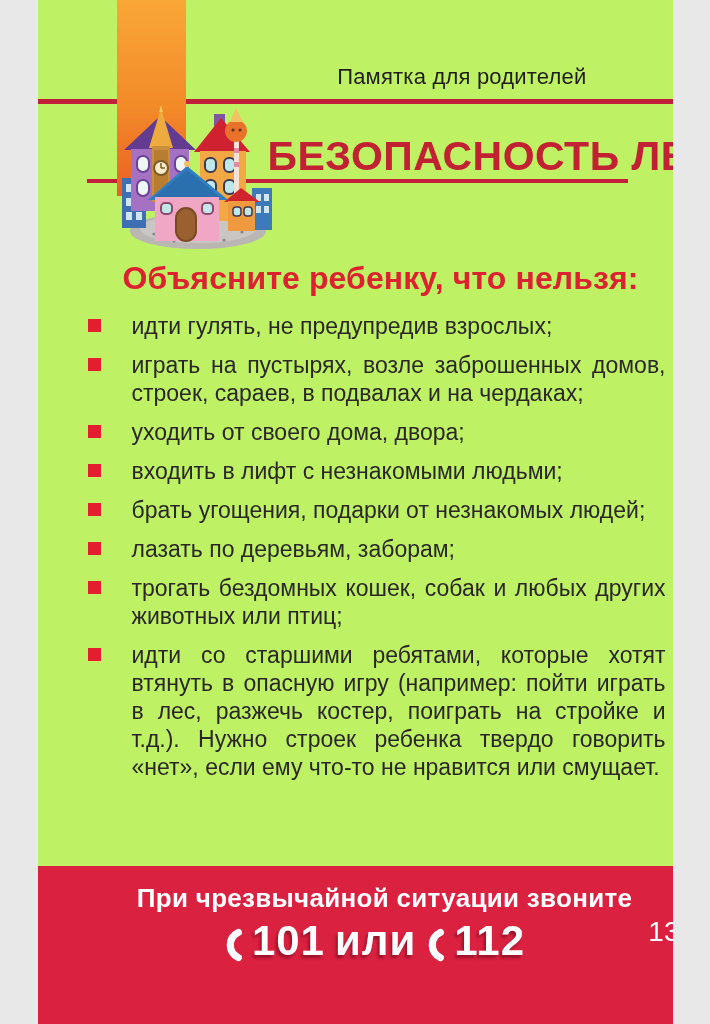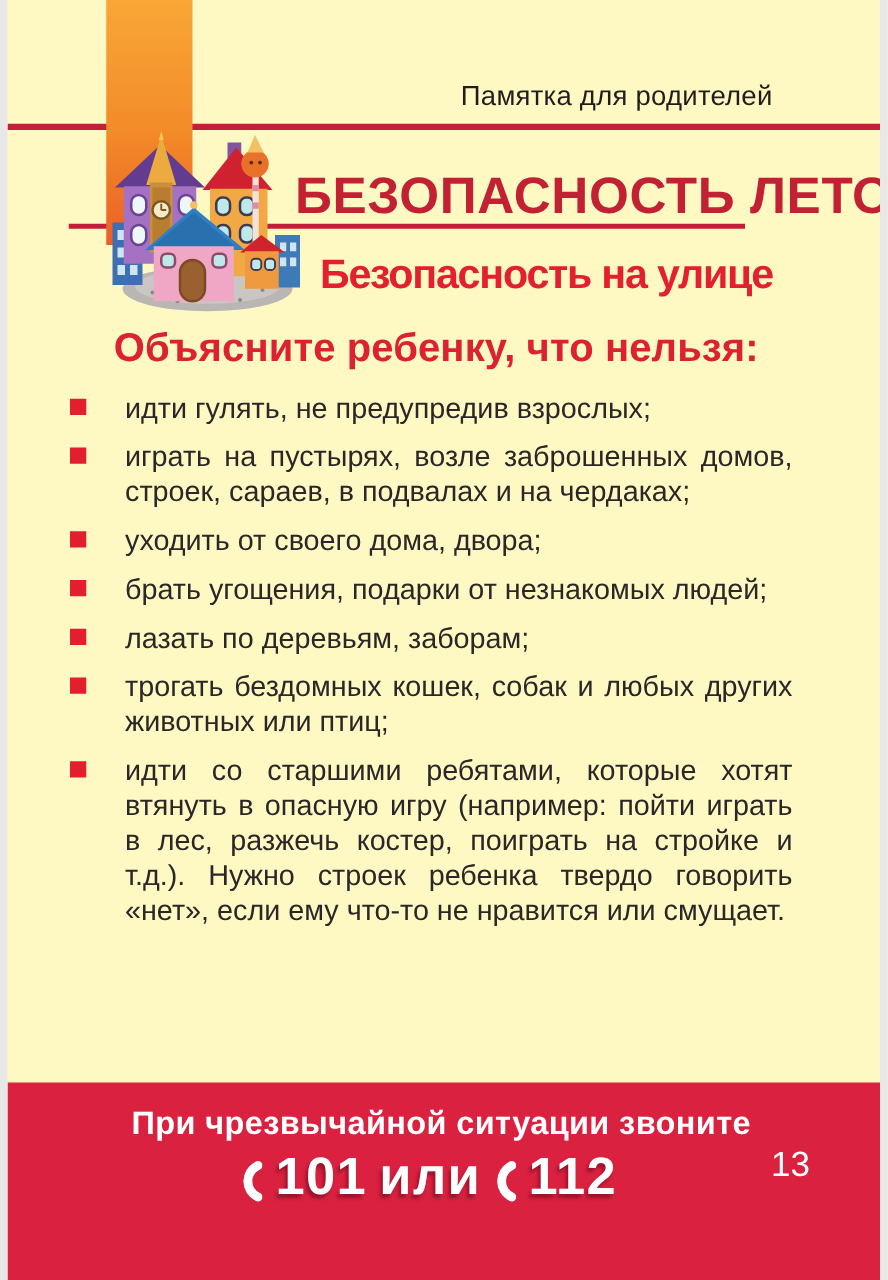--- a/index.html
+++ b/index.html
@@ -1,18 +1,18 @@
 <!DOCTYPE html>
 <html><head>
 <meta charset="utf-8">
 <style>
   html,body { margin:0; padding:0; background:#e8e8e8; }
   .page {
-    position:relative; width:698px; height:1024px; margin:0 auto;
-    background:#fef9c3; overflow:hidden;
+    position:relative; width:635px; height:1024px; margin:0 auto;
+    background:#bef264; overflow:hidden;
     font-family:"Liberation Sans", sans-serif;
     -webkit-font-smoothing:antialiased;
   }
 
   
   .redline-1 { position:absolute; left:0; top:99px; width:710px; height:5px; background:#c21f38; z-index:1; }
   .redline-2 { position:absolute; left:49px; top:179px; width:541px; height:4px; background:#c21f38; z-index:1; }
   .orange-bar {
     position:absolute; left:79px; top:0; width:69px; height:196px; z-index:2;
     background:linear-gradient(180deg,#f9a737 0%,#f28a28 55%,#ea5f26 100%);
@@ -142,28 +142,28 @@
       <rect x="41" y="93" width="64" height="44" fill="#f0a7c6"></rect>
       <rect x="62" y="104" width="20" height="33" rx="10" fill="#9a6030" stroke="#7c4a22" stroke-width="2"></rect>
       <rect x="47" y="99" width="11" height="11" rx="4" fill="#bfe8ea" stroke="#8c4a6d" stroke-width="2"></rect>
       <rect x="88" y="99" width="11" height="11" rx="4" fill="#bfe8ea" stroke="#8c4a6d" stroke-width="2"></rect>
       <circle cx="73" cy="60" r="3" fill="#f3c064"></circle>
     </svg>
   </div>
 
   <div class="doc-title">БЕЗОПАСНОСТЬ ЛЕТОМ</div>
   <div class="redline-2"></div>
-  <div class="doc-subtitle">Безопасность на улице</div>
 
   <div class="content">
     <p class="content-heading">Объясните ребенку, что нельзя:</p>
     <ul class="rules-list">
       <li><span class="bullet-sq"></span><span>идти гулять, не предупредив взрослых;</span></li>
       <li><span class="bullet-sq"></span><span>играть на пустырях, возле заброшенных домов, строек, сараев, в подвалах и на чердаках;</span></li>
       <li><span class="bullet-sq"></span><span>уходить от своего дома, двора;</span></li>
+      <li><span class="bullet-sq"></span><span>входить в лифт с незнакомыми людьми;</span></li>
       <li><span class="bullet-sq"></span><span>брать угощения, подарки от незнакомых людей;</span></li>
       <li><span class="bullet-sq"></span><span>лазать по деревьям, заборам;</span></li>
       <li><span class="bullet-sq"></span><span>трогать бездомных кошек, собак и любых других животных или птиц;</span></li>
       <li><span class="bullet-sq"></span><span>идти со старшими ребятами, которые хотят втянуть в опасную игру (например: пойти играть в лес, разжечь костер, поиграть на стройке и т.д.). Нужно строек ребенка твердо говорить «нет», если ему что-то не нравится или смущает.</span></li>
     </ul>
   </div>
 
   <div class="footer">
     <div class="footer-line1">При чрезвычайной ситуации звоните</div>
     <div class="footer-line2">

